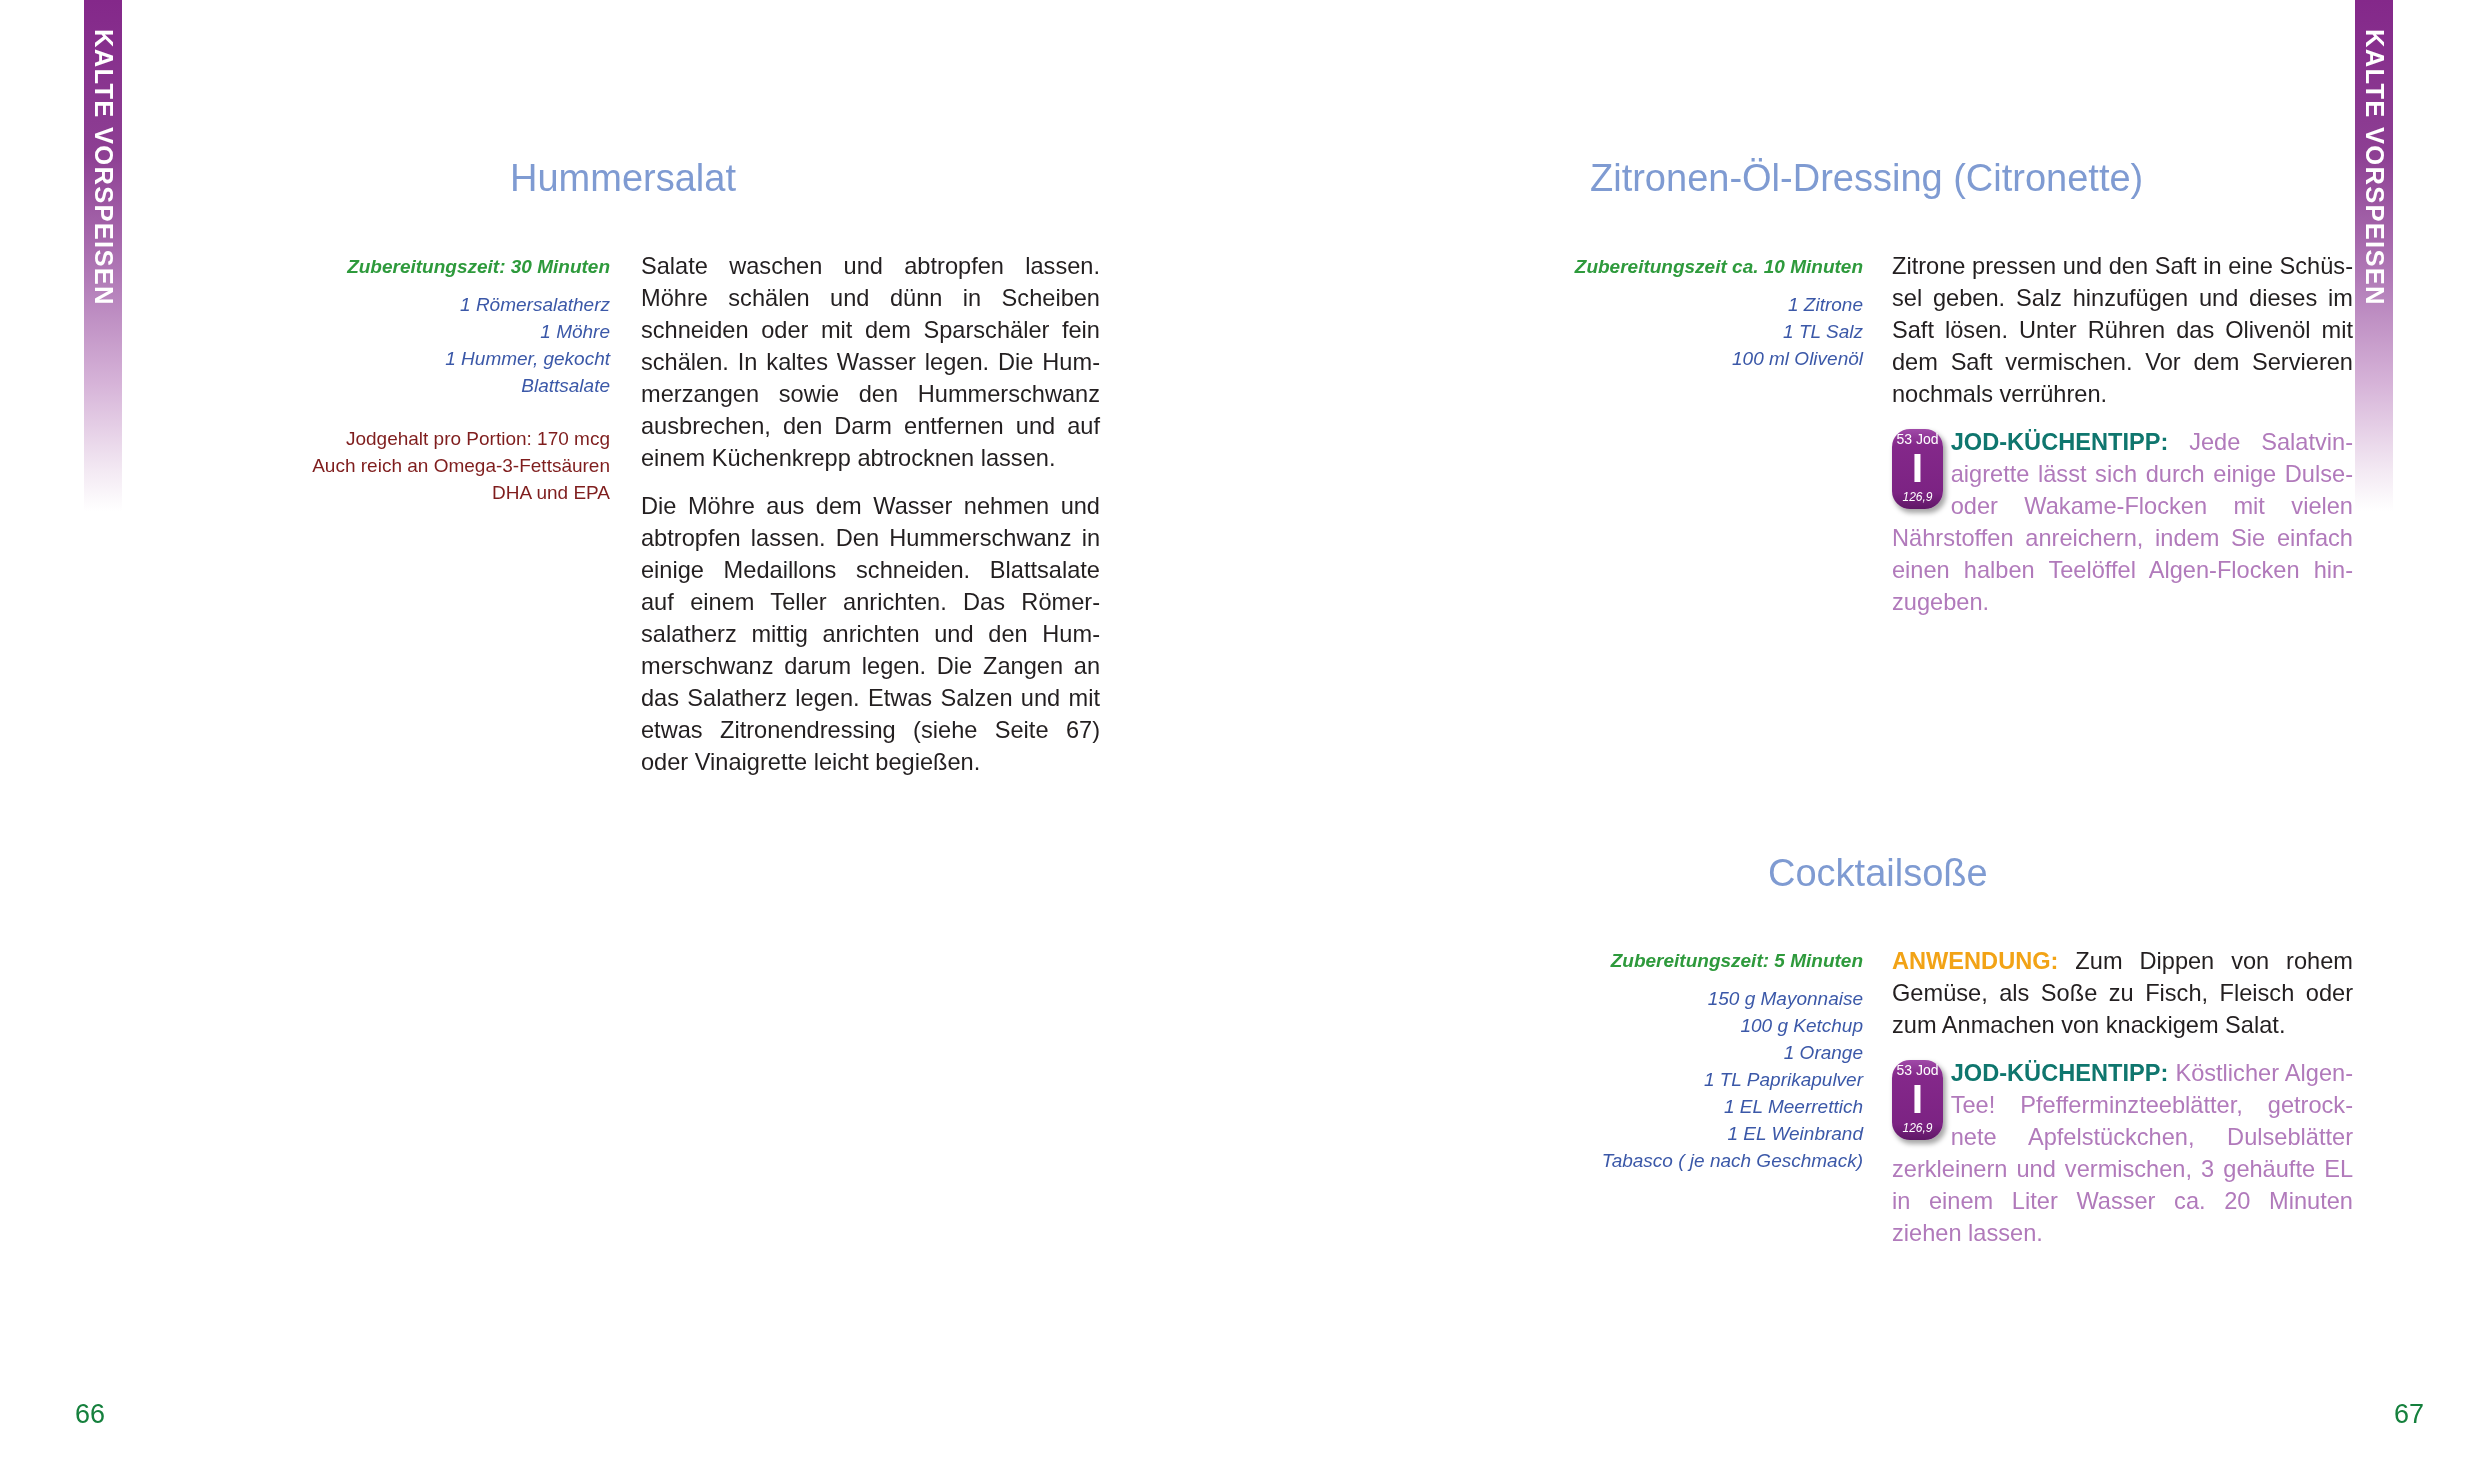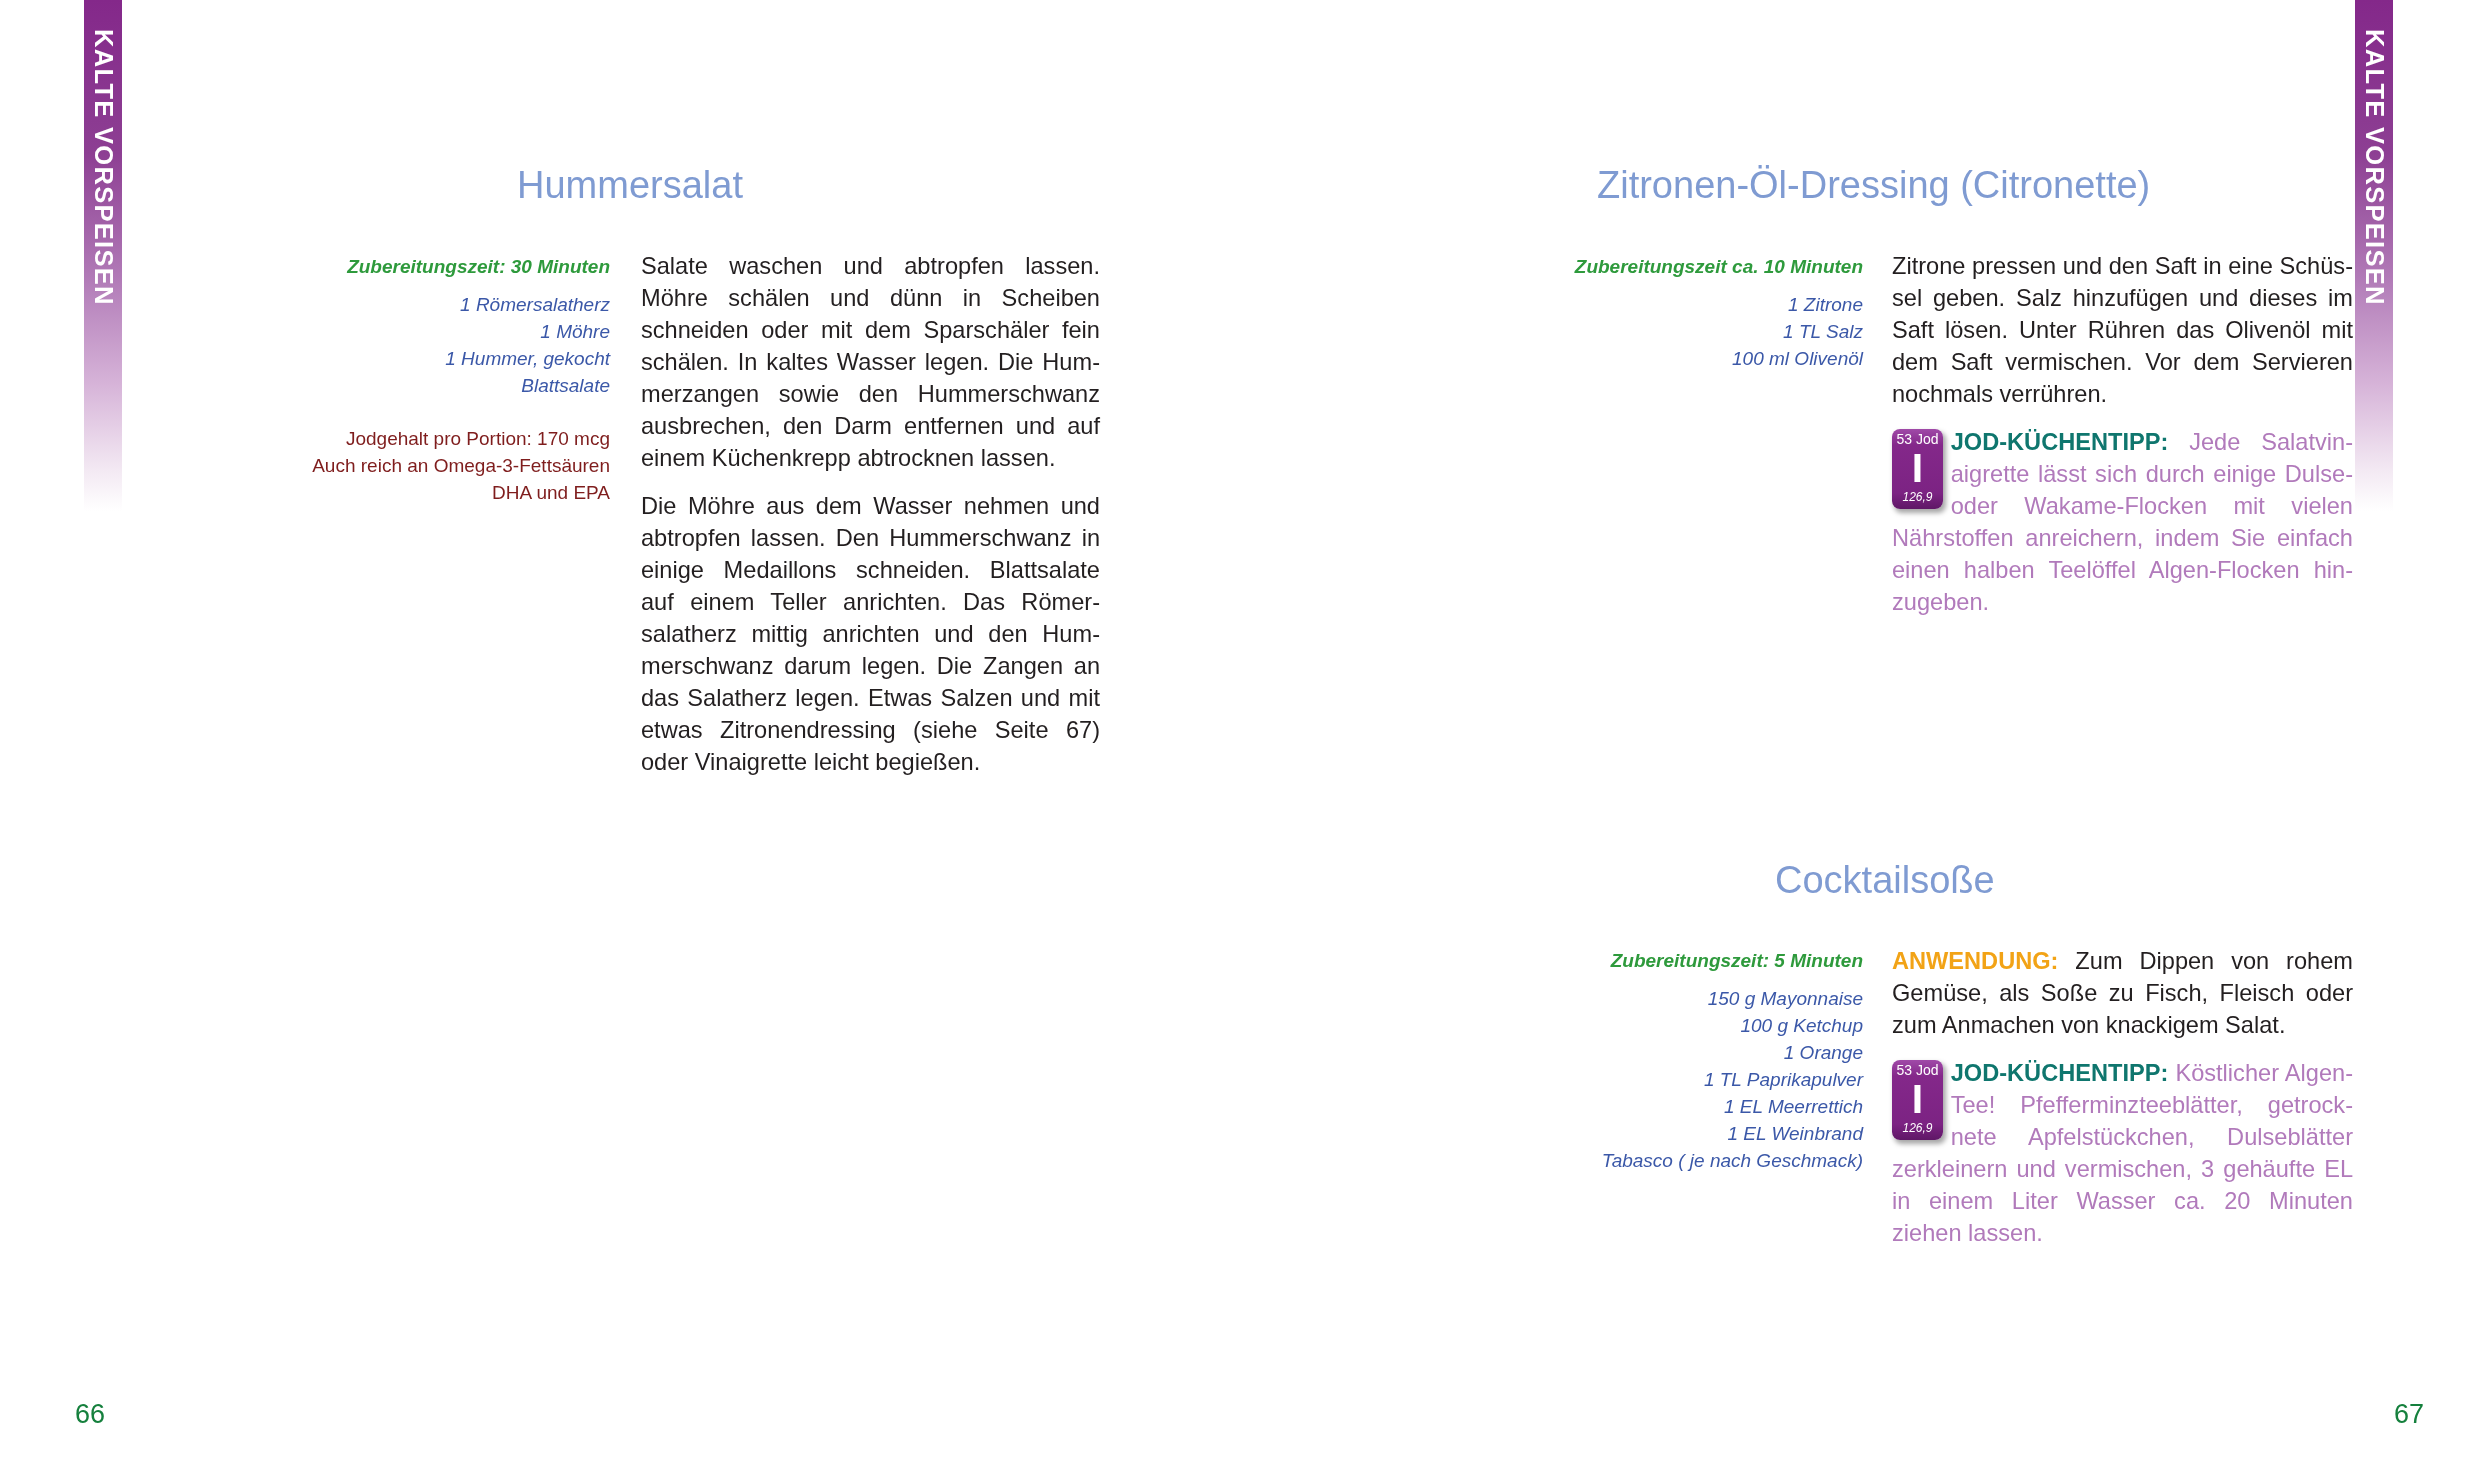--- a/index.html
+++ b/index.html
@@ -13,42 +13,42 @@
   }
   .strip-left { left:84px; }
   .strip-right { left:2355px; }
   .strip-label {
     position:absolute; top:29px; left:50%;
     transform-origin:0 0; transform:rotate(90deg) translateY(-50%);
     white-space:nowrap; color:#ffffff; font-weight:bold;
     font-family:"Liberation Sans", sans-serif; font-size:25.5px; letter-spacing:1.3px;
   }
   .title {
-    position:absolute; color:#7f9bd2; font-size:38px; font-weight:normal; margin:11px;
+    position:absolute; color:#7f9bd2; font-size:38px; font-weight:normal; margin:4px;
     font-family:"Liberation Sans", sans-serif; white-space:nowrap;
   }
   .meta {
     position:absolute; text-align:right; font-family:"Liberation Sans", sans-serif;
   }
   .prep { color:#2e9a3c; font-style:italic; font-weight:bold; font-size:19px; line-height:25.5px; margin:0 0 11.5px 0; }
   .ing { color:#3b58a8; font-style:italic; font-size:19px; line-height:27px; margin:0;text-align:right; }
   .note { color:#7f1d1d; font-size:19px; line-height:27px; margin-top:25.5px; }
   .body {
     position:absolute; font-size:23.6px; line-height:32px; text-align:justify; color:#231f20;
     hyphens:manual;
   }
   .body p { margin:0 0 16px 0; }
   .kw-orange { color:#f2a316; font-weight:bold; }
   .kw-purple { color:#0f766e; font-weight:bold; }
   .tip-text { color:#b17abb; }
   .tip { position:relative; }
   .jod-badge {
     float:left; width:51px; height:80px; margin:2.6px 7.7px 3.8px 0;
     background:linear-gradient(to bottom, #a04aa8 0%, #84288a 20%, #7c2383 80%, #5f1766 100%);
-    border-radius:8px; box-shadow:2.6px 3.8px 5.1px rgba(0,0,0,0.35);
+    border-radius:18px; box-shadow:2.6px 3.8px 5.1px rgba(0,0,0,0.35);
     position:relative; color:#fff; text-align:center;
   }
   .jod-num { position:absolute; top:3.8px; left:0; right:0; font-size:14px; line-height:15.3px; }
   .jod-sym { position:absolute; top:19px; left:0; right:0; font-size:41px; line-height:41px; font-weight:bold; }
   .jod-mass { position:absolute; bottom:3.8px; left:0; right:0; font-size:12px; line-height:15.3px; font-style:italic; }
   .pagenum { position:absolute; top:1399px; font-size:27px; color:#15803d; font-family:"Liberation Sans", sans-serif; }
 </style>
 </head>
 <body>
 

